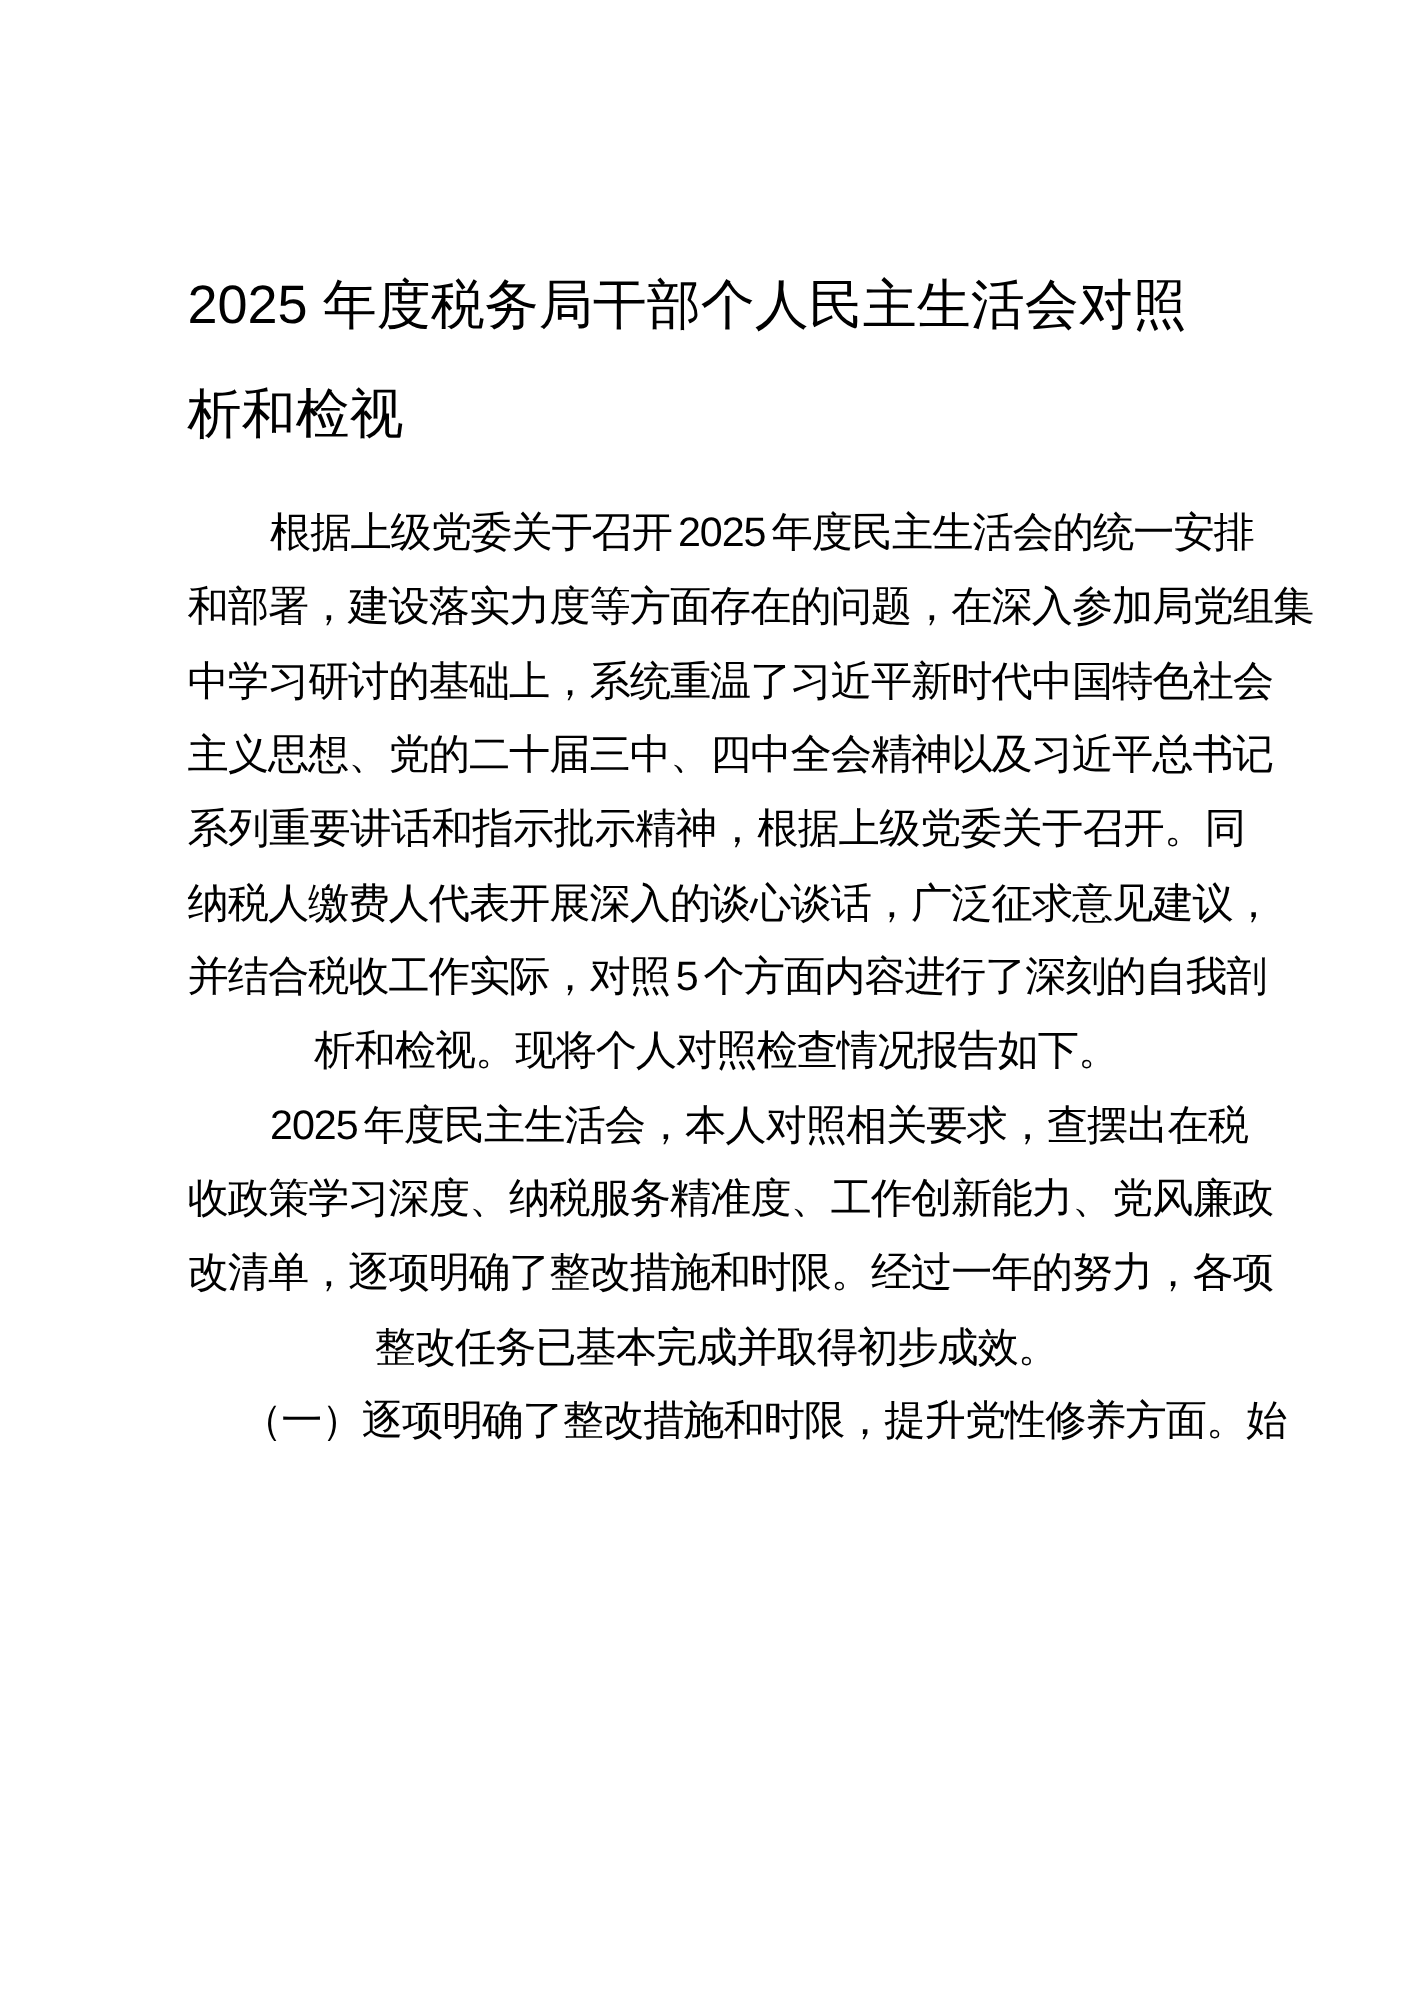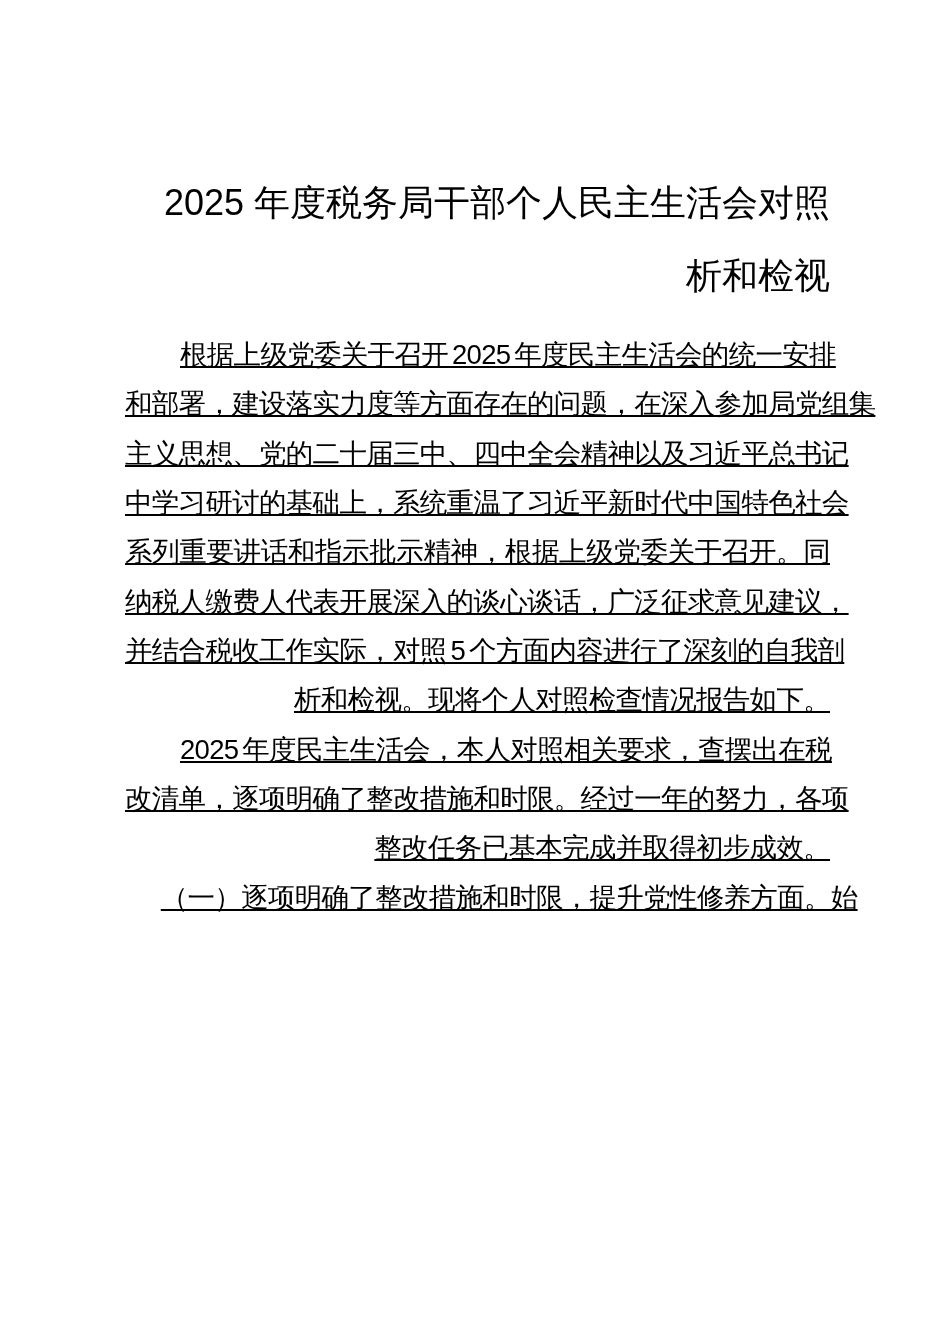--- a/index.html
+++ b/index.html
@@ -25,50 +25,49 @@
     left: 125px;
     top: 166px;
     width: 705px;
   }
   .doc-title {
     margin: 0;
     padding: 0;
     font-size: 36px;
     font-weight: normal;
     line-height: 73px;
-    text-align: right;
+    text-align: left;
     letter-spacing: 0;
   }
   .t-line {
     display: block;
     white-space: nowrap;
   }
   .doc-body {
     margin-top: 18px;
     font-size: 27.5px;
     line-height: 49.33px;
     letter-spacing: -0.7px;
     word-spacing: -3px;
   }
   .para {
     margin: 0;
     padding: 0;
-    text-decoration: underline;
   }
   .ln {
     white-space: nowrap;
     overflow: visible;
   }
   .ln.fill {
     text-align: justify;
     text-align-last: justify;
     text-justify: inter-character;
   }
   .ln.end {
-    text-align: right;
+    text-align: center;
   }
   .ln.ind {
     text-indent: 2em;
   }
   .ln.ind-paren {
     text-indent: 1.3em;
   }
 </style>
 </head>
 <body>
@@ -79,31 +78,32 @@
     <h1 class="doc-title">
       <span class="t-line">2025 年度税务局干部个人民主生活会对照</span>
       <span class="t-line">析和检视</span>
     </h1>
 
     <div class="doc-body">
 
       <div class="para">
         <div class="ln ind fill">根据上级党委关于召开 2025 年度民主生活会的统一安排</div>
         <div class="ln fill">和部署，建设落实力度等方面存在的问题，在深入参加局党组集</div>
+        <div class="ln fill">中学习研讨的基础上，系统重温了习近平新时代中国特色社会</div>
         <div class="ln fill">主义思想、党的二十届三中、四中全会精神以及习近平总书记</div>
-        <div class="ln fill">中学习研讨的基础上，系统重温了习近平新时代中国特色社会</div>
         <div class="ln fill">系列重要讲话和指示批示精神，根据上级党委关于召开。同</div>
         <div class="ln fill">纳税人缴费人代表开展深入的谈心谈话，广泛征求意见建议，</div>
         <div class="ln fill">并结合税收工作实际，对照 5 个方面内容进行了深刻的自我剖</div>
         <div class="ln end">析和检视。现将个人对照检查情况报告如下。</div>
       </div>
 
 
       <div class="para">
         <div class="ln ind fill">2025 年度民主生活会，本人对照相关要求，查摆出在税</div>
+        <div class="ln fill">收政策学习深度、纳税服务精准度、工作创新能力、党风廉政</div>
         <div class="ln fill">改清单，逐项明确了整改措施和时限。经过一年的努力，各项</div>
         <div class="ln end">整改任务已基本完成并取得初步成效。</div>
       </div>
 
       <div class="para">
         <div class="ln ind-paren fill">（一）逐项明确了整改措施和时限，提升党性修养方面。始</div>
       </div>
 
     </div>
   </div>

